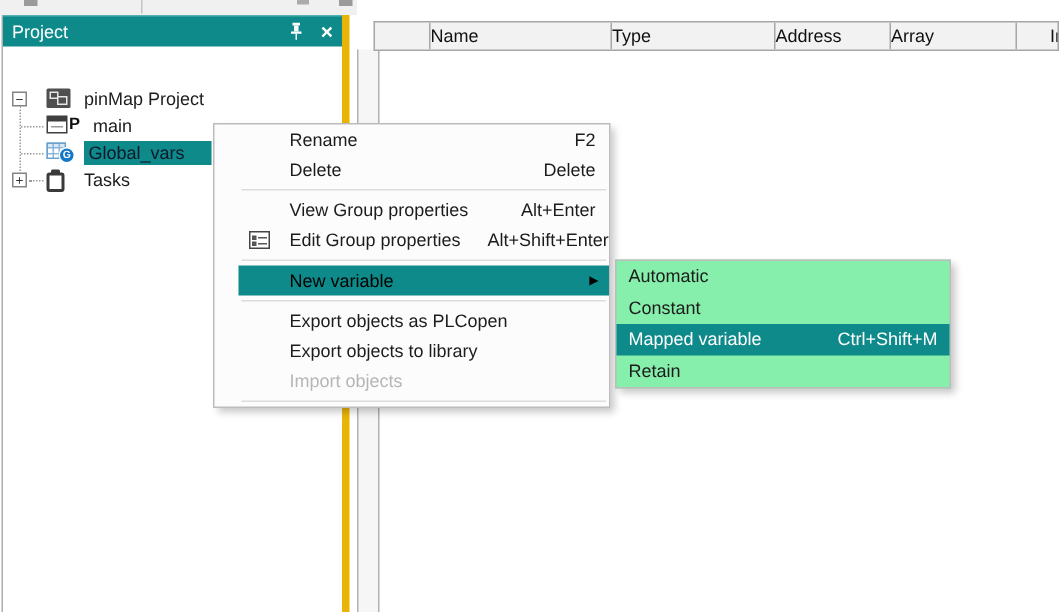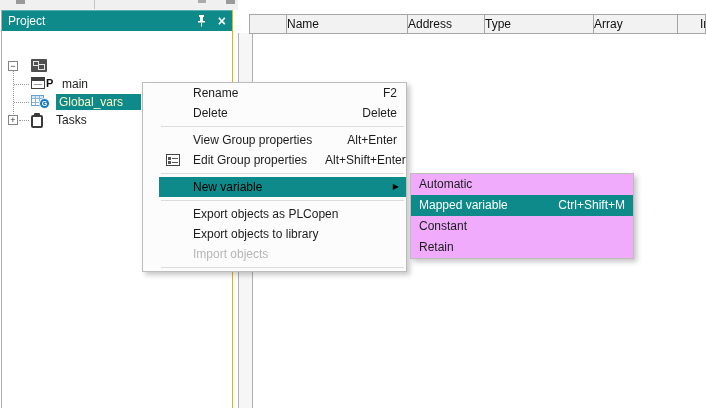--- a/index.html
+++ b/index.html
@@ -11,38 +11,38 @@
   
   .top-strip { left:0; top:0; width:238px; height:10px; background:#f0f0f0; }
   .frag { position:absolute; background:#9a9a9a; }
   .f1 { left:16px; top:0; width:9px; height:4px; }
   .fsep { left:94px; top:0; width:1px; height:9px; background:#c4c4c4; }
   .f2 { left:198px; top:0; width:8px; height:3px; background:#ababab; }
   .f3 { left:226px; top:0; width:9px; height:4px; }
 
   
   .panel { left:1px; top:10px; width:232px; height:398px; background:#fff;
-           border-left:1px solid #adadad; border-right:1px solid #eab308; }
+           border-left:1px solid #adadad; border-right:5px solid #eab308; }
   .panel-header { height:21px; background:#0e8a8a; border-top:1px solid #56b0b0;
                   display:flex; align-items:center; color:#fff; padding:0 6px; }
   .panel-title { flex:1; font-size:12px; }
   .ph-pin { margin-right:12px; display:flex; align-items:center; }
   .ph-close { font-weight:bold; font-size:14px; line-height:14px; }
 
   .tree { position:relative; }
   .trow { position:absolute; left:0; height:18px; width:100%; display:flex; align-items:center; }
   .r-root { top:26px; } .r-main { top:44px; } .r-glob { top:62px; } .r-task { top:80px; }
   .expander { position:absolute; left:6px; top:4px; width:10px; height:10px; background:#fff;
               border:1px solid #848484; font-size:9px; line-height:8px; text-align:center; color:#333; }
   .vline { position:absolute; left:11px; top:39px; height:48px; border-left:1px dotted #9a9a9a; }
   .stub  { position:absolute; left:12px; width:15px; border-top:1px dotted #9a9a9a; }
   .s1 { top:53px; } .s2 { top:71px; } .s3 { top:89px; width:10px; left:17px; }
   .icon-slot { position:absolute; left:29px; top:2px; display:flex; align-items:center; }
   .tlabel { position:absolute; left:54px; top:1px; line-height:16px; white-space:nowrap; }
-  .tlabel.sel { background:#0e8a8a; color:#fef9c3; padding:0 3px; min-width:85px; }
+  .tlabel.sel { background:#0e8a8a; color:#0f172a; padding:0 3px; min-width:85px; }
   .r-main .tlabel { left:60px; }
 
   
   .ic-project { position:relative; width:16px; height:13px; background:#4f4f4f; border-radius:1px; }
   .ic-project .sqa { position:absolute; left:2px; top:2px; width:6px; height:5px; border:1px solid #e6e6e6; }
   .ic-project .sqb { position:absolute; left:7px; top:5px; width:7px; height:6px; border:1px solid #e6e6e6; background:#4f4f4f; }
   .ic-window { position:relative; width:14px; height:12px; border:1px solid #3f3f3f; background:#fff; }
   .ic-window .bar { position:absolute; left:0; top:0; width:100%; height:3px; background:#3f3f3f; }
   .ic-window .ln { position:absolute; left:2px; top:6px; width:8px; height:1px; background:#9a9a9a; }
   .ic-letter { font-weight:bold; font-size:11px; color:#111; margin-left:1px; }
@@ -80,21 +80,21 @@
   .menu-item.hl { background:#0e8a8a; color:#000000; }
   .menu-item.disabled { color:#b6b6b6; }
   .arrow { position:absolute; right:7px; top:0; font-size:8px; line-height:20px; }
   .mi-icon { position:absolute; left:7px; top:4px; width:14px; height:12px;
              border:1px solid #444; background:#fff; padding:1px; }
   .mi-icon .row { display:flex; align-items:center; gap:1px; margin-top:1px; }
   .mi-icon .sq { width:3px; height:3px; background:#555; }
   .mi-icon .ln { flex:1; height:1px; background:#555; }
 
   
-  .submenu { left:410px; top:173px; width:224px; background:#f0abfc; border:1px solid #bcbcbc;
+  .submenu { left:410px; top:173px; width:224px; background:#86efac; border:1px solid #bcbcbc;
              box-shadow:3px 3px 5px rgba(0,0,0,0.22); z-index:11; }
   .sm-item { height:21px; line-height:21px; padding:0 8px; display:flex;
              justify-content:space-between; white-space:nowrap; }
   .sm-item.hl { background:#0e8a8a; color:#fff; }
 </style>
 </head>
 <body>
 
 <div id="stage">
 
@@ -126,20 +126,21 @@
       <div class="stub s3"></div>
 
       <div class="trow r-root">
         <span class="expander">−</span>
         <span class="icon-slot">
           <span class="ic-project">
               <span class="sqa"></span>
               <span class="sqb"></span>
             </span>
         </span>
+        <span class="tlabel">pinMap Project</span>
       </div>
 
       <div class="trow r-main">
         <span class="icon-slot">
           <span class="ic-window">
               <span class="bar"></span>
               <span class="ln"></span>
             </span>
           <span class="ic-letter">P</span>
         </span>
@@ -176,22 +177,22 @@
         <span class="tlabel">Tasks</span>
       </div>
     </div>
   </div>
 
   <div class="abs splitter"></div>
 
   <div class="abs grid-header">
     <div class="gh-cell c0"></div>
     <div class="gh-cell c1">Name</div>
+    <div class="gh-cell c2">Type</div>
     <div class="gh-cell c3">Address</div>
-    <div class="gh-cell c2">Type</div>
     <div class="gh-cell c4">Array</div>
     <div class="gh-cell c5">Init</div>
   </div>
 
   <div class="abs menu">
     <div class="menu-item">
       <span>Rename</span>
       <span class="shortcut">F2</span>
     </div>
     <div class="menu-item">
@@ -232,25 +233,25 @@
     <div class="menu-item disabled">
       <span>Import objects</span>
     </div>
     <div class="menu-sep"></div>
   </div>
 
   <div class="abs submenu">
     <div class="sm-item">
       <span>Automatic</span>
     </div>
+    <div class="sm-item">
+      <span>Constant</span>
+    </div>
     <div class="sm-item hl">
       <span>Mapped variable</span>
       <span class="shortcut">Ctrl+Shift+M</span>
     </div>
     <div class="sm-item">
-      <span>Constant</span>
-    </div>
-    <div class="sm-item">
       <span>Retain</span>
     </div>
   </div>
 
 </div>
 
 </body></html>

